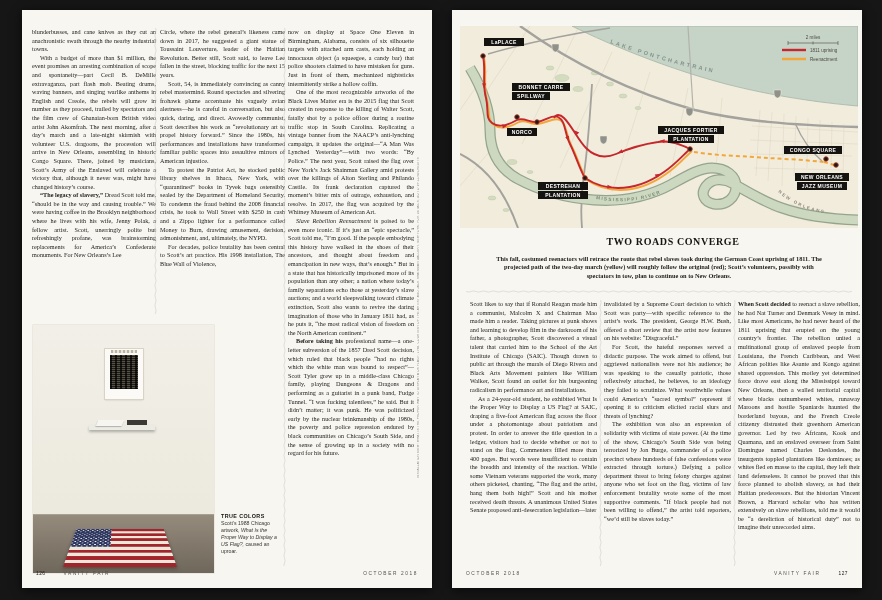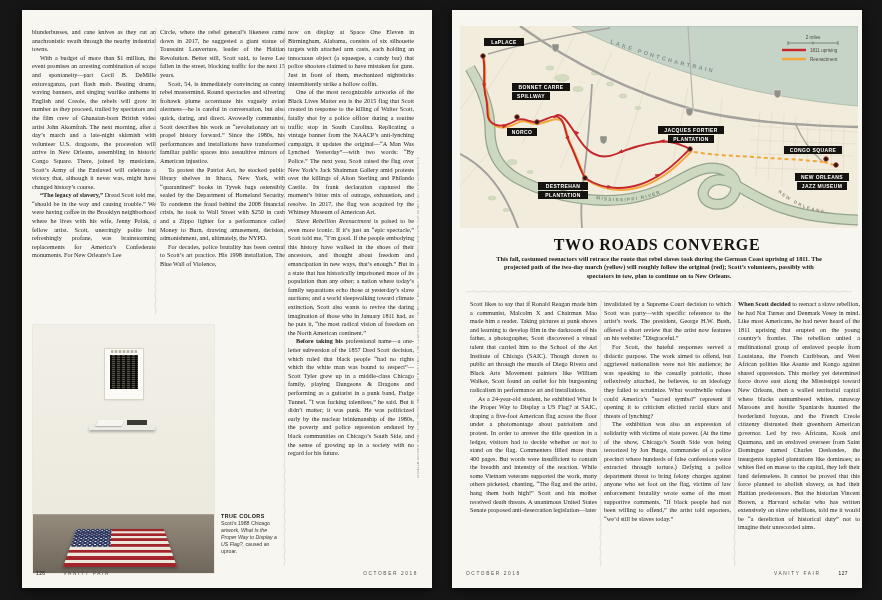--- a/index.html
+++ b/index.html
@@ -64,21 +64,21 @@
 
   
   .credits{position:absolute;right:4px;top:138px;height:330px;width:11px;
         writing-mode:vertical-rl;transform:rotate(180deg);
         font-family:"Liberation Sans",sans-serif;font-size:3.1px;line-height:3.6px;
         letter-spacing:0.2px;color:#8f8d86;overflow:hidden;}
 
   
   .map-box{position:absolute;left:8px;top:16px;width:398px;height:202px;overflow:hidden;}
   .headline{position:absolute;left:0;top:226px;width:100%;text-align:center;
-        font-weight:bold;font-size:16px;letter-spacing:0.6px;color:#171511;}
+        font-weight:bold;font-size:10px;letter-spacing:0.6px;color:#171511;padding-left:16px;}
   .subhead{position:absolute;left:38px;top:245px;width:338px;text-align:center;
         font-weight:bold;font-size:6.3px;line-height:8.3px;color:#24221d;}
 
   .maplabel{font-family:"Liberation Sans",sans-serif;font-weight:bold;font-size:5px;
         letter-spacing:0.4px;fill:#ffffff;text-anchor:middle;}
   .geotext{font-family:"Liberation Sans",sans-serif;font-size:5.6px;letter-spacing:2.4px;
         fill:#83948a;font-weight:bold;}
   .geotext2{font-family:"Liberation Sans",sans-serif;font-size:4.6px;letter-spacing:1.4px;
         fill:#7e8c79;font-weight:bold;}
   .geotext3{font-family:"Liberation Sans",sans-serif;font-size:4.4px;letter-spacing:1.8px;

